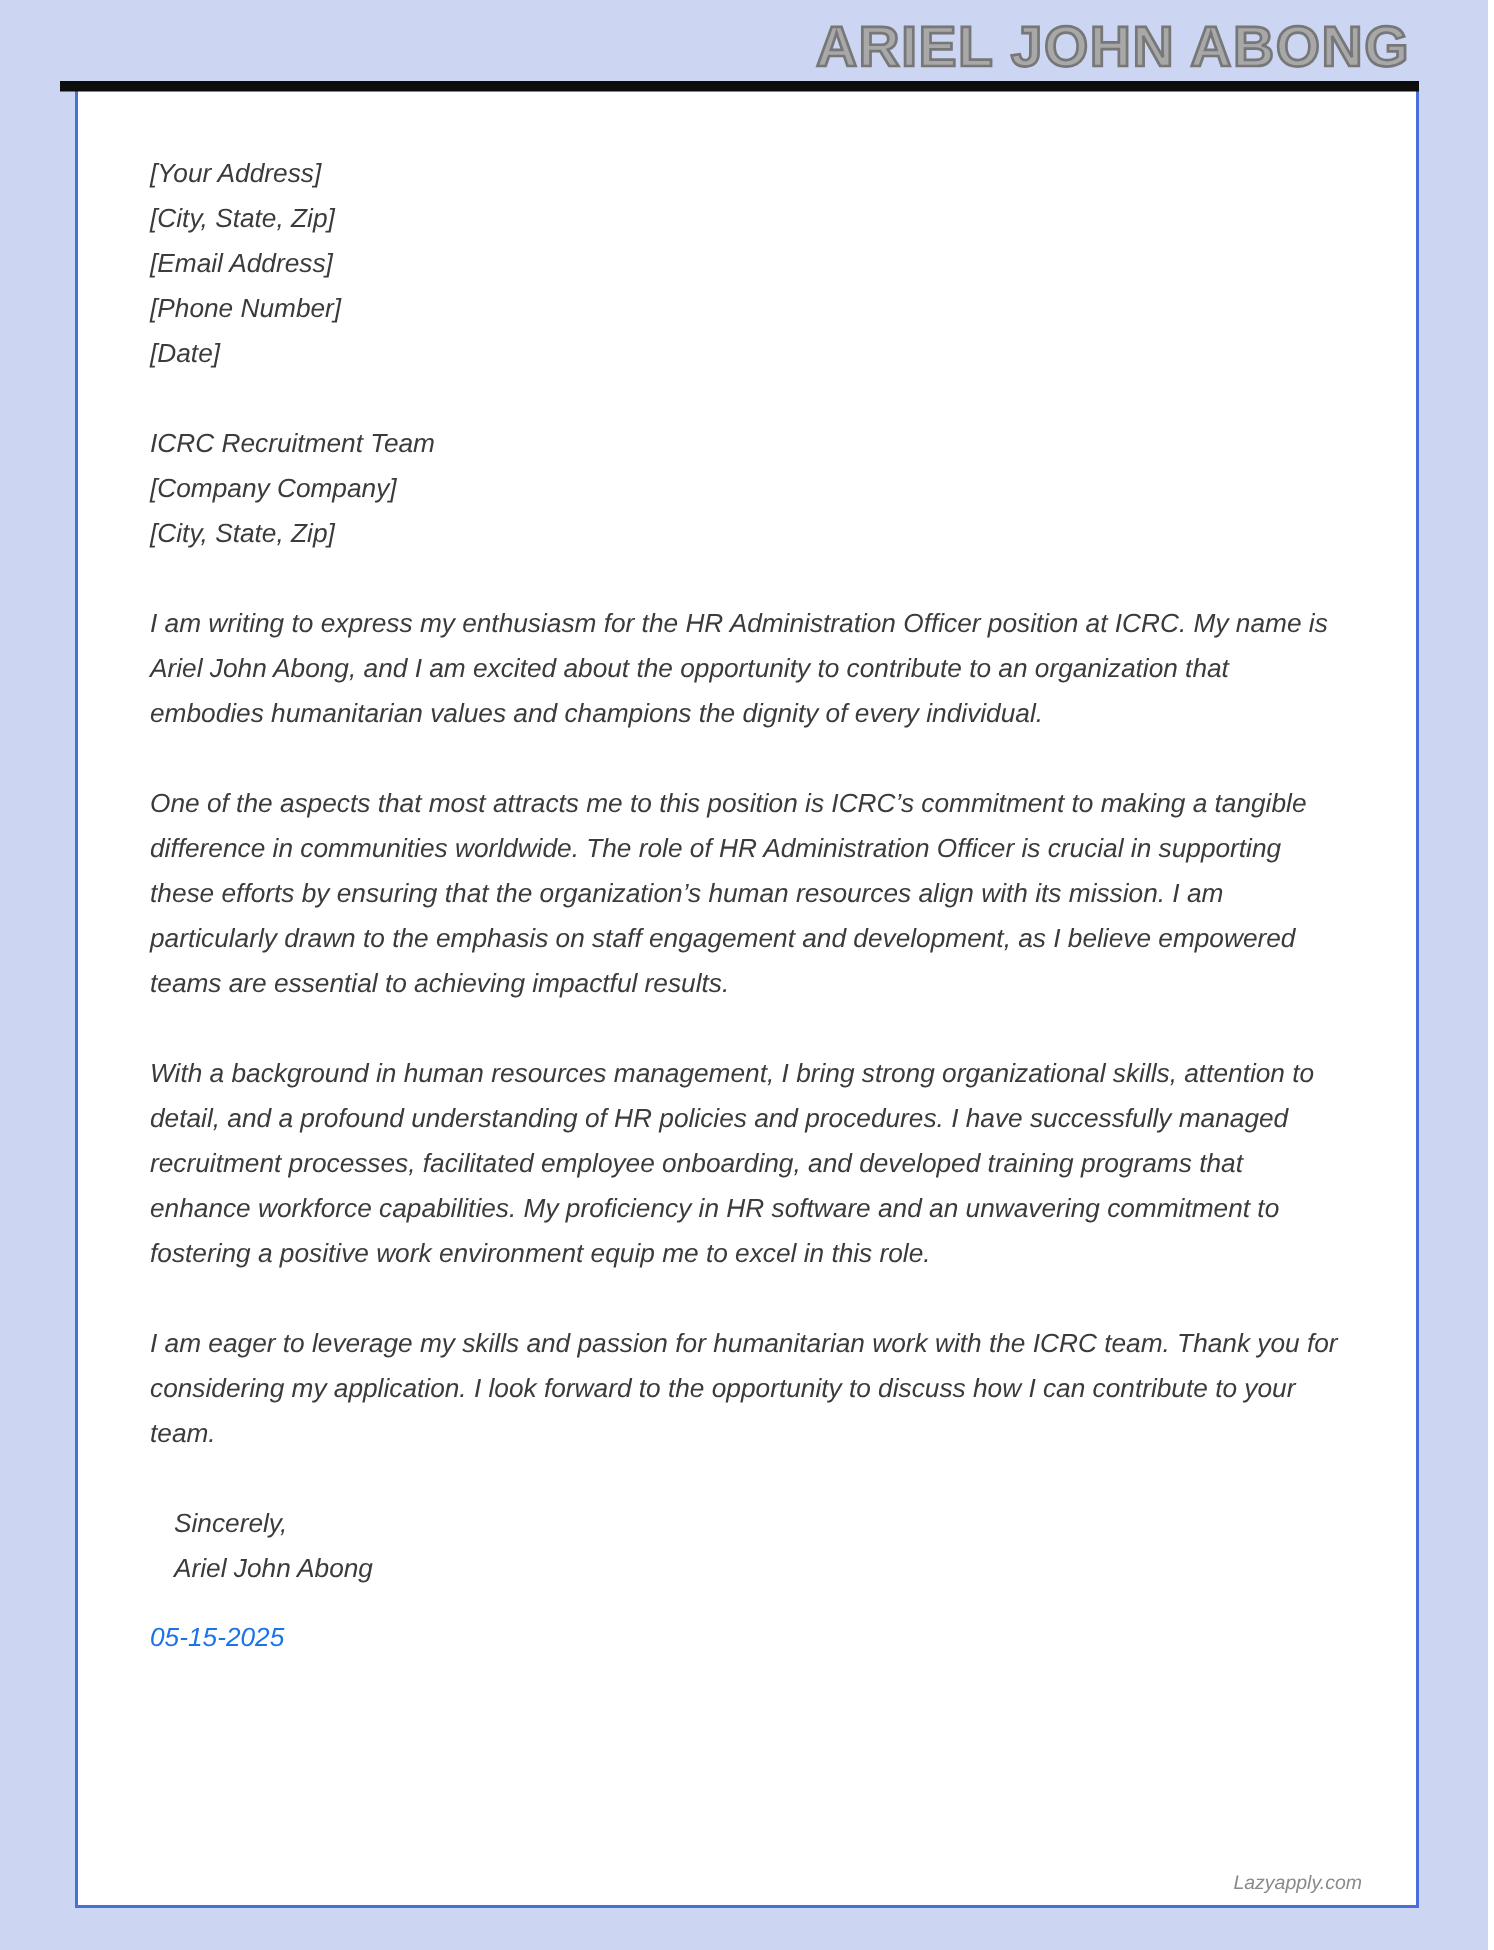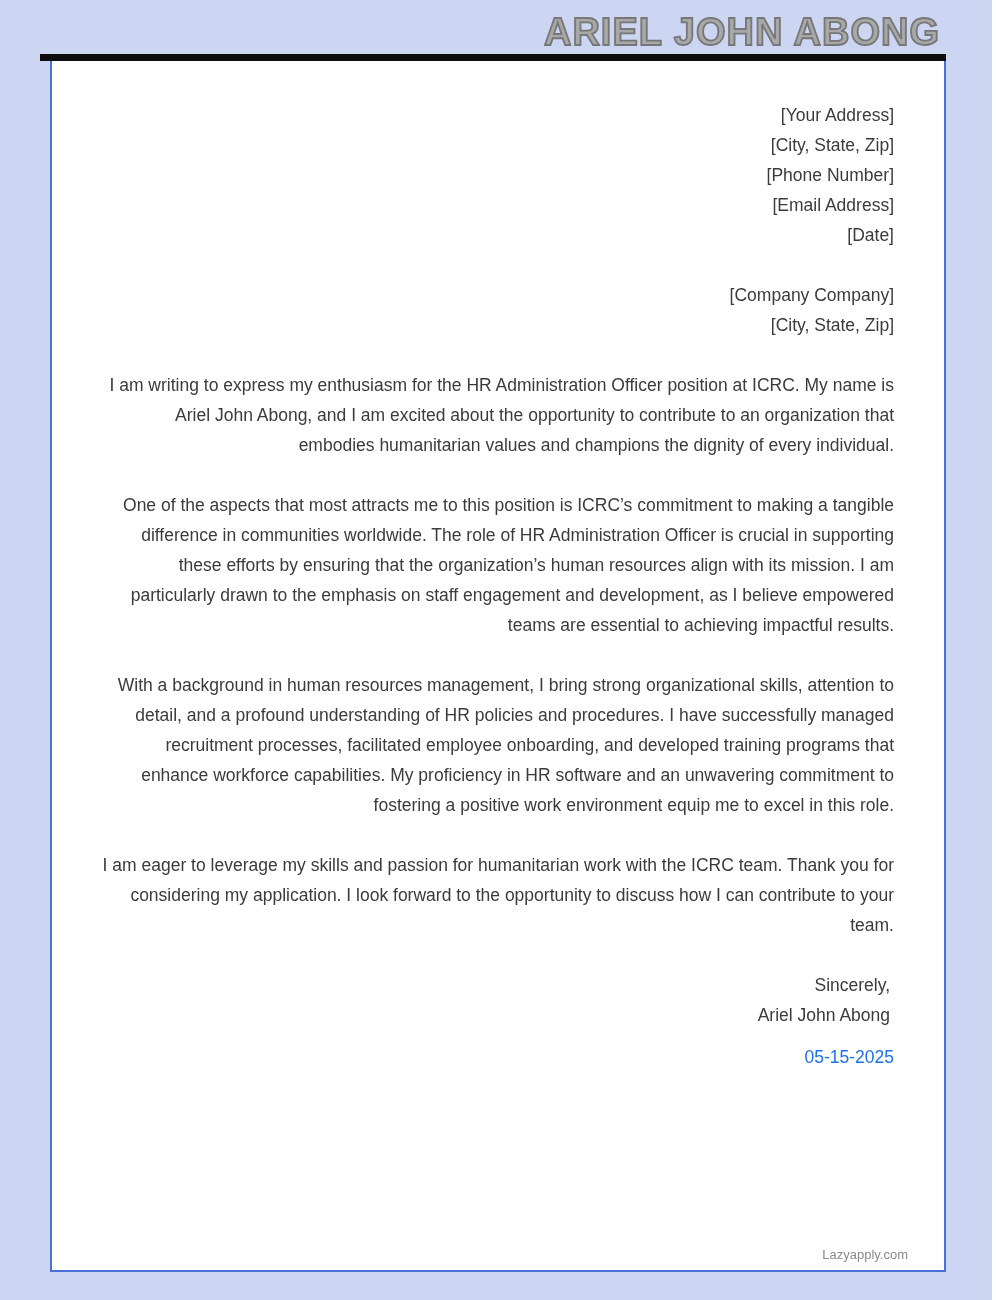--- a/index.html
+++ b/index.html
@@ -12,21 +12,20 @@
     --header-stroke:#777777;
     --watermark-text:#8a8a8a;
   }
   html,body{margin:0;padding:0;}
   body{font-family:"Liberation Sans",sans-serif;}
   .canvas{
     position:relative;
     width:992px;height:1300px;
     background:var(--background);
     overflow:hidden;
-    text-align:right;
   }
   .header-name{
     position:absolute;
     top:12px;right:52px;
     font-size:38px;
     font-weight:700;
     letter-spacing:1px;
     color:var(--header-text);
     -webkit-text-stroke:1.8px var(--header-stroke);
     line-height:1.1;
@@ -44,25 +43,26 @@
     left:50px;top:58px;
     width:896px;height:1214px;
     box-sizing:border-box;
     background:#ffffff;
     border:2px solid var(--page-border);
     padding:40px 50px 0 48px;
     color:var(--body-text);
     font-size:17.5px;
     line-height:30px;
     z-index:1;
+    font-style:italic;
   }
   .block{margin:0 0 30px 0;}
   .block div{line-height:30px;}
   p{margin:0 0 30px 0;}
-  .closing-block{margin:4px;}
+  .closing-block{margin:16px;}
   .date{
     color:var(--date-accent);
     margin-top:12px;
     font-weight:400;
   }
   .watermark{
     position:absolute;
     right:36px;bottom:8px;
     font-size:13px;
     line-height:14px;
@@ -77,26 +77,27 @@
 
   <div class="header-name">ARIEL JOHN ABONG</div>
 
   <div class="black-bar"></div>
 
   <div class="page">
 
     <div class="block">
       <div>[Your Address]</div>
       <div>[City, State, Zip]</div>
+      <div>[Email Address]</div>
       <div>[Phone Number]</div>
-      <div>[Email Address]</div>
       <div>[Date]</div>
     </div>
 
     <div class="block">
+      <div>ICRC Recruitment Team</div>
       <div>[Company Company]</div>
       <div>[City, State, Zip]</div>
     </div>
 
 
     <p>I am writing to express my enthusiasm for the HR Administration Officer position at ICRC. My name is Ariel John Abong, and I am excited about the opportunity to contribute to an organization that embodies humanitarian values and champions the dignity of every individual.</p>
     <p>One of the aspects that most attracts me to this position is ICRC’s commitment to making a tangible difference in communities worldwide. The role of HR Administration Officer is crucial in supporting these efforts by ensuring that the organization’s human resources align with its mission. I am particularly drawn to the emphasis on staff engagement and development, as I believe empowered teams are essential to achieving impactful results.</p>
     <p>With a background in human resources management, I bring strong organizational skills, attention to detail, and a profound understanding of HR policies and procedures. I have successfully managed recruitment processes, facilitated employee onboarding, and developed training programs that enhance workforce capabilities. My proficiency in HR software and an unwavering commitment to fostering a positive work environment equip me to excel in this role.</p>
     <p>I am eager to leverage my skills and passion for humanitarian work with the ICRC team. Thank you for considering my application. I look forward to the opportunity to discuss how I can contribute to your team.</p>
 

